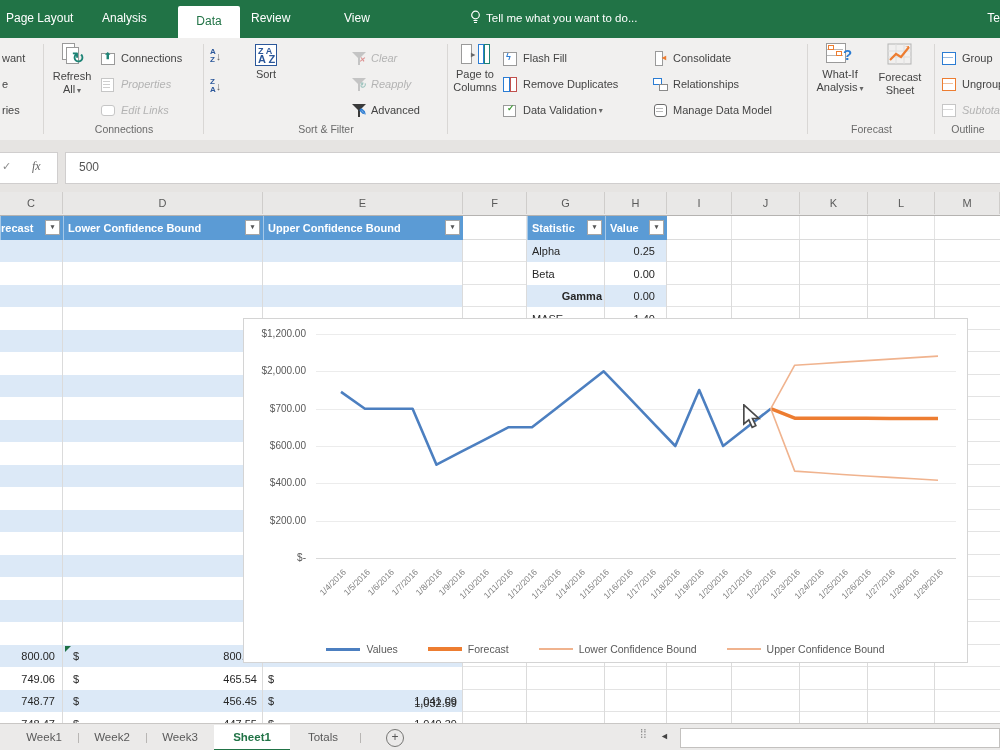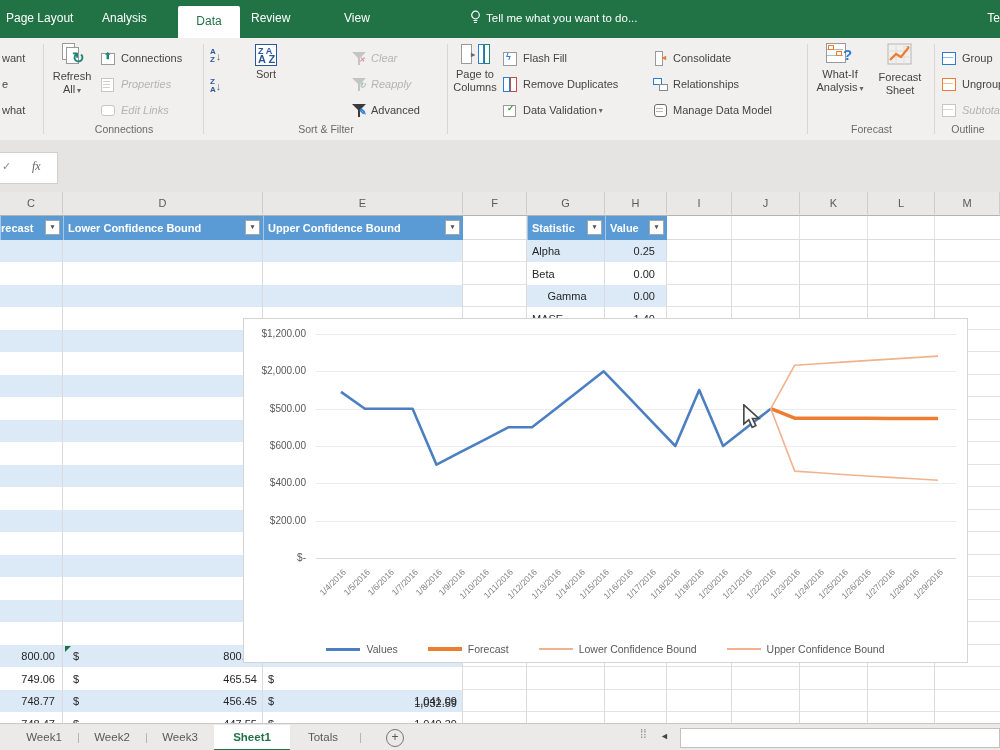--- a/index.html
+++ b/index.html
@@ -91,21 +91,21 @@
     </svg><span>Tell me what you want to do...</span>
   </div>
   <span id="account">Te</span>
 </div>
 
 <div class="abs" id="ribbon">
 
   <div class="rgroup" style="left:0;width:43px">
     <span class="rbtn small" style="left:2px;top:8px">want</span>
     <span class="rbtn small" style="left:2px;top:34px">e</span>
-    <span class="rbtn small" style="left:2px;top:60px">what</span>
+    <span class="rbtn small" style="left:2px;top:60px">ries</span>
   </div>
   <div class="gdiv" style="left:43px"></div>
 
   <div class="rgroup" style="left:45px;width:158px">
     <div class="rbtn big" style="left:2px;top:4px;width:50px">
       <span style="position:relative;width:26px;height:28px;display:block">
         <span class="minibox" style="left:3px;top:1px;width:11px;height:15px"></span>
         <span class="minibox" style="left:7px;top:5px;width:11px;height:15px"></span>
         <span class="badge" style="left:13px;top:9px;font-size:15px;color:#1e8476">↻</span>
       </span>
@@ -290,20 +290,23 @@
       <span>Subtotal</span>
     </div>
     <div class="gcap">Outline</div>
   </div>
 </div>
 
 <div class="abs" id="fbar">
   <div id="namebox">
     <span style="position:absolute;left:2px;top:7px;color:#8a8a8a;font-size:11px">✓</span>
     <span style="position:absolute;left:32px;top:6px;color:#666;font-size:12px;font-style:italic;font-family:'Liberation Serif',serif">fx</span>
+  </div>
+  <div id="fxwrap">
+    <span style="position:absolute;left:13px;top:7px;color:#555;font-size:12px">500</span>
   </div>
 </div>
 
 <div class="abs" id="colheads">
     <div class="colhead" style="left: 0px; width: 63px;">C</div>
     <div class="colhead" style="left: 63px; width: 200px;">D</div>
     <div class="colhead" style="left: 263px; width: 200px;">E</div>
     <div class="colhead" style="left: 463px; width: 64px;">F</div>
     <div class="colhead" style="left: 527px; width: 78px;">G</div>
     <div class="colhead" style="left: 605px; width: 62px;">H</div>
@@ -356,21 +359,21 @@
       <span class="filter-btn">▾</span>
     </div>
     <div class="thead-cell" style="left: 605px; width: 62px; border-left: 1px solid rgba(255, 255, 255, 0.45);">
       <span class="th-label">Value</span>
       <span class="filter-btn">▾</span>
     </div>
     <div class="cellv" style="left: 532px; top: 25px; width: 70px; text-align: left;">Alpha</div>
     <div class="cellv" style="left: 605px; top: 25px; width: 56px; text-align: right; padding-right: 6px; box-sizing: border-box;">0.25</div>
     <div class="cellv" style="left: 532px; top: 47.5px; width: 70px; text-align: left;">Beta</div>
     <div class="cellv" style="left: 605px; top: 47.5px; width: 56px; text-align: right; padding-right: 6px; box-sizing: border-box;">0.00</div>
-    <div class="cellv" style="left: 532px; top: 70px; width: 70px; text-align: center;">Gamma</div>
+    <div class="cellv" style="left: 532px; top: 70px; width: 70px; text-align: right; font-weight: bold;">Gamma</div>
     <div class="cellv" style="left: 605px; top: 70px; width: 56px; text-align: right; padding-right: 6px; box-sizing: border-box;">0.00</div>
     <div class="cellv" style="left: 532px; top: 92.5px; width: 70px; text-align: left;">MASE</div>
     <div class="cellv" style="left: 605px; top: 92.5px; width: 56px; text-align: right; padding-right: 6px; box-sizing: border-box;">1.40</div>
     <div class="cellv" style="left: 0px; top: 430px; width: 55px; text-align: right;">800.00</div>
     <div style="position: absolute; left: 65px; top: 431px; width: 0px; height: 0px; border-left: 6px solid rgb(30, 113, 69); border-bottom: 6px solid transparent;"></div>
     <div class="cellv" style="left: 73px; top: 430px; width: 12px; text-align: left;">$</div>
     <div class="cellv" style="left: 160px; top: 430px; width: 97px; text-align: right;">800.00</div>
     <div class="cellv" style="left: 268px; top: 430px; width: 12px; text-align: left;"></div>
     <div class="cellv" style="left: 355px; top: 430px; width: 102px; text-align: right;"></div>
     <div class="cellv" style="left: 0px; top: 452.5px; width: 55px; text-align: right;">749.06</div>
@@ -389,21 +392,21 @@
     <div class="cellv" style="left: 268px; top: 497.5px; width: 12px; text-align: left;">$</div>
     <div class="cellv" style="left: 355px; top: 497.5px; width: 102px; text-align: right;">1,049.39</div>
   </div>
 
 <div class="abs" id="chart">
     <div class="gline" style="top: 15px; background: rgb(236, 236, 236);"></div>
     <div class="ylab" style="top: 9px; padding-right: 2px; box-sizing: border-box;">$1,200.00</div>
     <div class="gline" style="top: 52.3px; background: rgb(236, 236, 236);"></div>
     <div class="ylab" style="top: 46.3px; padding-right: 2px; box-sizing: border-box;">$2,000.00</div>
     <div class="gline" style="top: 89.7px; background: rgb(236, 236, 236);"></div>
-    <div class="ylab" style="top: 83.7px; padding-right: 2px; box-sizing: border-box;">$500.00</div>
+    <div class="ylab" style="top: 83.7px; padding-right: 2px; box-sizing: border-box;">$700.00</div>
     <div class="gline" style="top: 127px; background: rgb(236, 236, 236);"></div>
     <div class="ylab" style="top: 121px; padding-right: 2px; box-sizing: border-box;">$600.00</div>
     <div class="gline" style="top: 164.3px; background: rgb(236, 236, 236);"></div>
     <div class="ylab" style="top: 158.3px; padding-right: 2px; box-sizing: border-box;">$400.00</div>
     <div class="gline" style="top: 201.7px; background: rgb(236, 236, 236);"></div>
     <div class="ylab" style="top: 195.7px; padding-right: 2px; box-sizing: border-box;">$200.00</div>
     <div class="gline" style="top: 239px; background: rgb(217, 217, 217);"></div>
     <div class="ylab" style="top: 233px; padding-right: 2px; box-sizing: border-box;">$-</div>
     <svg width="723" height="343" style="position:absolute;left:0;top:0">
       <polyline points="97.0,72.9 120.9,89.7 144.8,89.7 168.6,89.7 192.5,145.7 216.4,133.2 240.3,120.8 264.2,108.3 288.0,108.3 311.9,89.7 335.8,71.0 359.7,52.3 383.6,77.2 407.4,102.2 431.3,127.0 455.2,71.0 479.1,127.0 503.0,108.3 526.8,89.7" fill="none" stroke="#4c7fc0" stroke-width="2.6" stroke-linejoin="round"></polyline>

